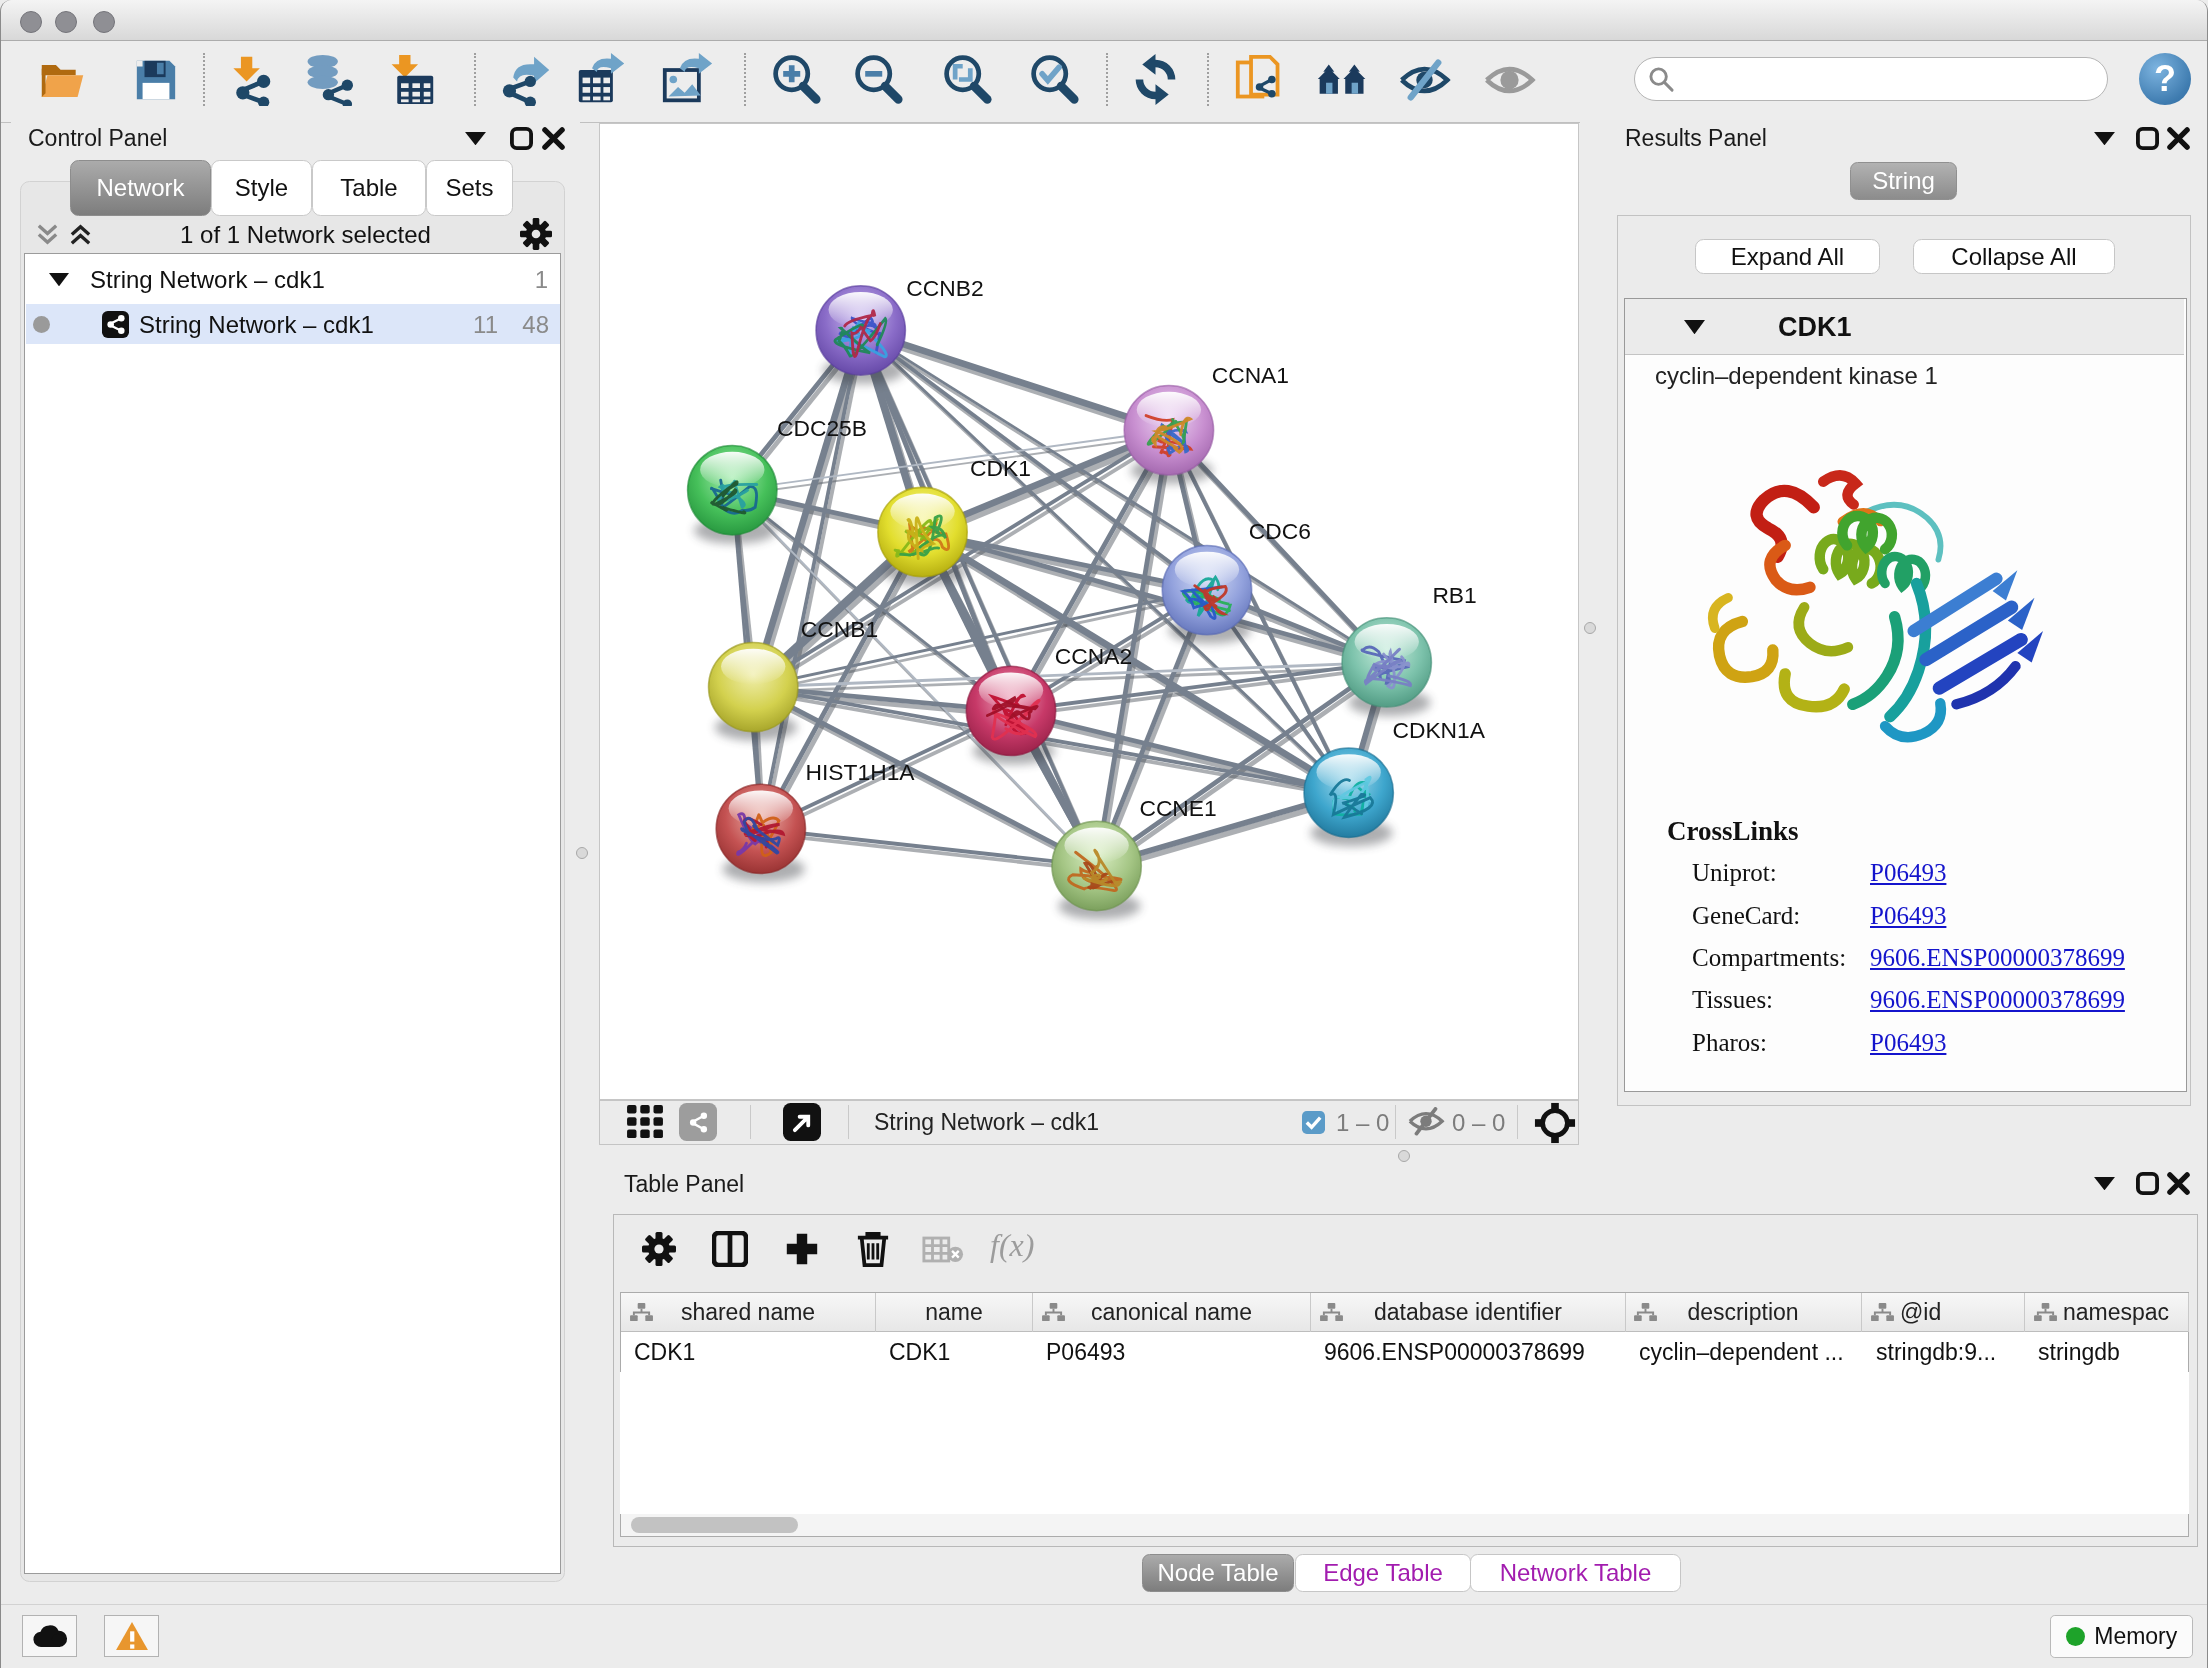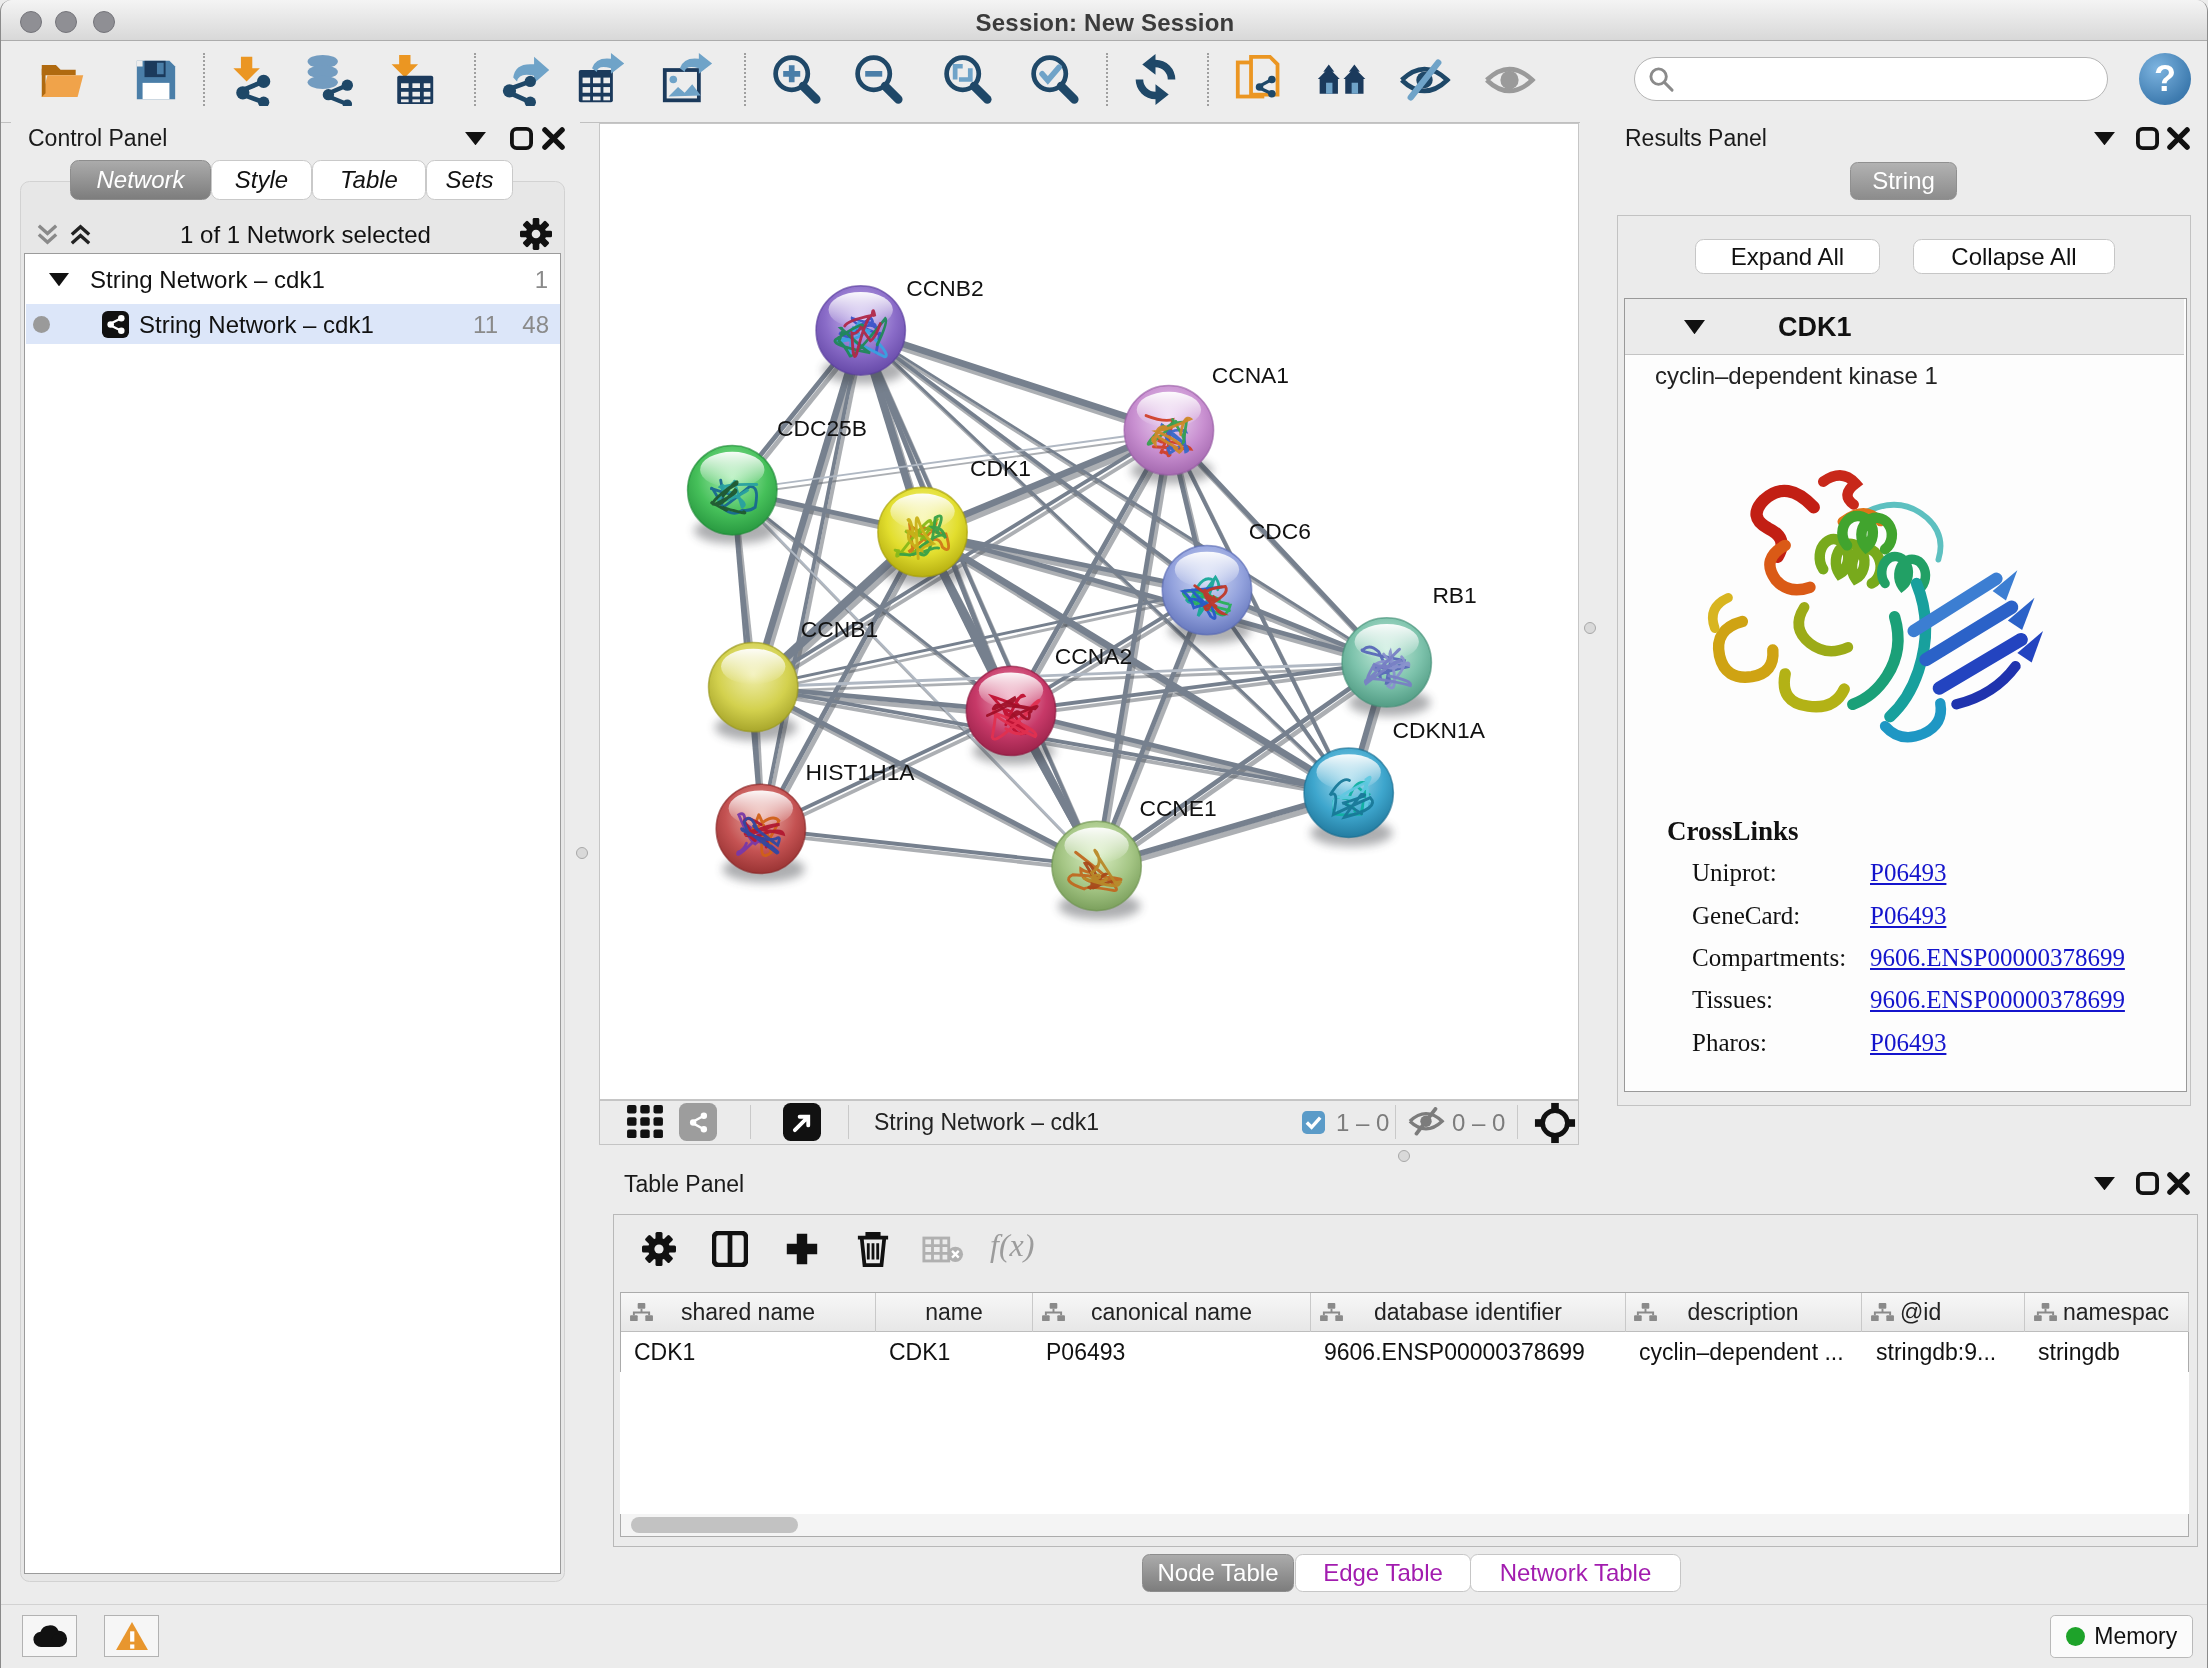--- a/index.html
+++ b/index.html
@@ -33,23 +33,23 @@
   .helpbtn { left:2138px; top:53px; width:52px; height:52px; border-radius:50%;
     background:radial-gradient(circle at 35% 30%, #7db4e0, #3f7cb0 70%, #2f69a0);
     color:#fff; font-size:36px; font-weight:700; text-align:center; line-height:51px; }
 
   
   .panel-title { font-size:23px; color:#1a1a1a; }
   .win-btn { width:28.5px; height:28.5px; display:flex; align-items:center; justify-content:center; }
 
   
   .ctrl-bg { left:9.5px; top:120px; width:569px; height:1465px; background:#ececec; }
-  .tabbtn { top:160px; height:40px; background:#fff; border:1.4px solid #c9c9c9;
+  .tabbtn { top:160px; height:56px; background:#fff; border:1.4px solid #c9c9c9;
     border-radius:8.6px; font-size:24px; color:#111; display:flex; align-items:center;
-    justify-content:center; z-index:3;font-style:italic; }
+    justify-content:center; z-index:3; }
   .tabbtn.sel { background:linear-gradient(#ababab,#7d7d7d); color:#fff; border-color:#8d8d8d; }
   .ctrl-inner { left:19px; top:181px; width:545px; height:1401px; background:#e7e7e7;
     border:1px solid #d2d2d2; border-radius:9.5px; }
   .tree-box { left:23px; top:253px; width:537px; height:1321px; background:#fff;
     border:1.4px solid #9b9b9b; }
   .tree-row1 { left:25px; top:255px; width:534px; height:49px; background:#fff; }
   .tree-row2 { left:25px; top:304px; width:534px; height:40px; background:#dce6f9; }
   .tree-label { font-size:24px; color:#111; }
   .tree-num { font-size:24px; color:#8a8a8a; }
 
@@ -113,21 +113,20 @@
 </style>
 </head>
 <body>
 
 <div id="app">
 
   <div class="abs titlebar">
     <div class="abs traffic" style="left:19px"></div>
     <div class="abs traffic" style="left:54px"></div>
     <div class="abs traffic" style="left:92px"></div>
-    <div class="abs title-text">Session: New Session</div>
   </div>
 
   <div class="abs toolbar"></div>
 
   <div class="abs tbicon" style="left:35px">
     <svg width="49" height="46" viewBox="0 0 52 48">
       <path d="M4 8 h15 l5 5 h16 v6 h-36 z" fill="#b06a10"></path>
       <path d="M4 42 L10 19 h38 L42 42 z" fill="#f0a34a"></path>
       <path d="M4 42 L4 12 l4 -2 L8 38 z" fill="#b06a10"></path>
     </svg>

